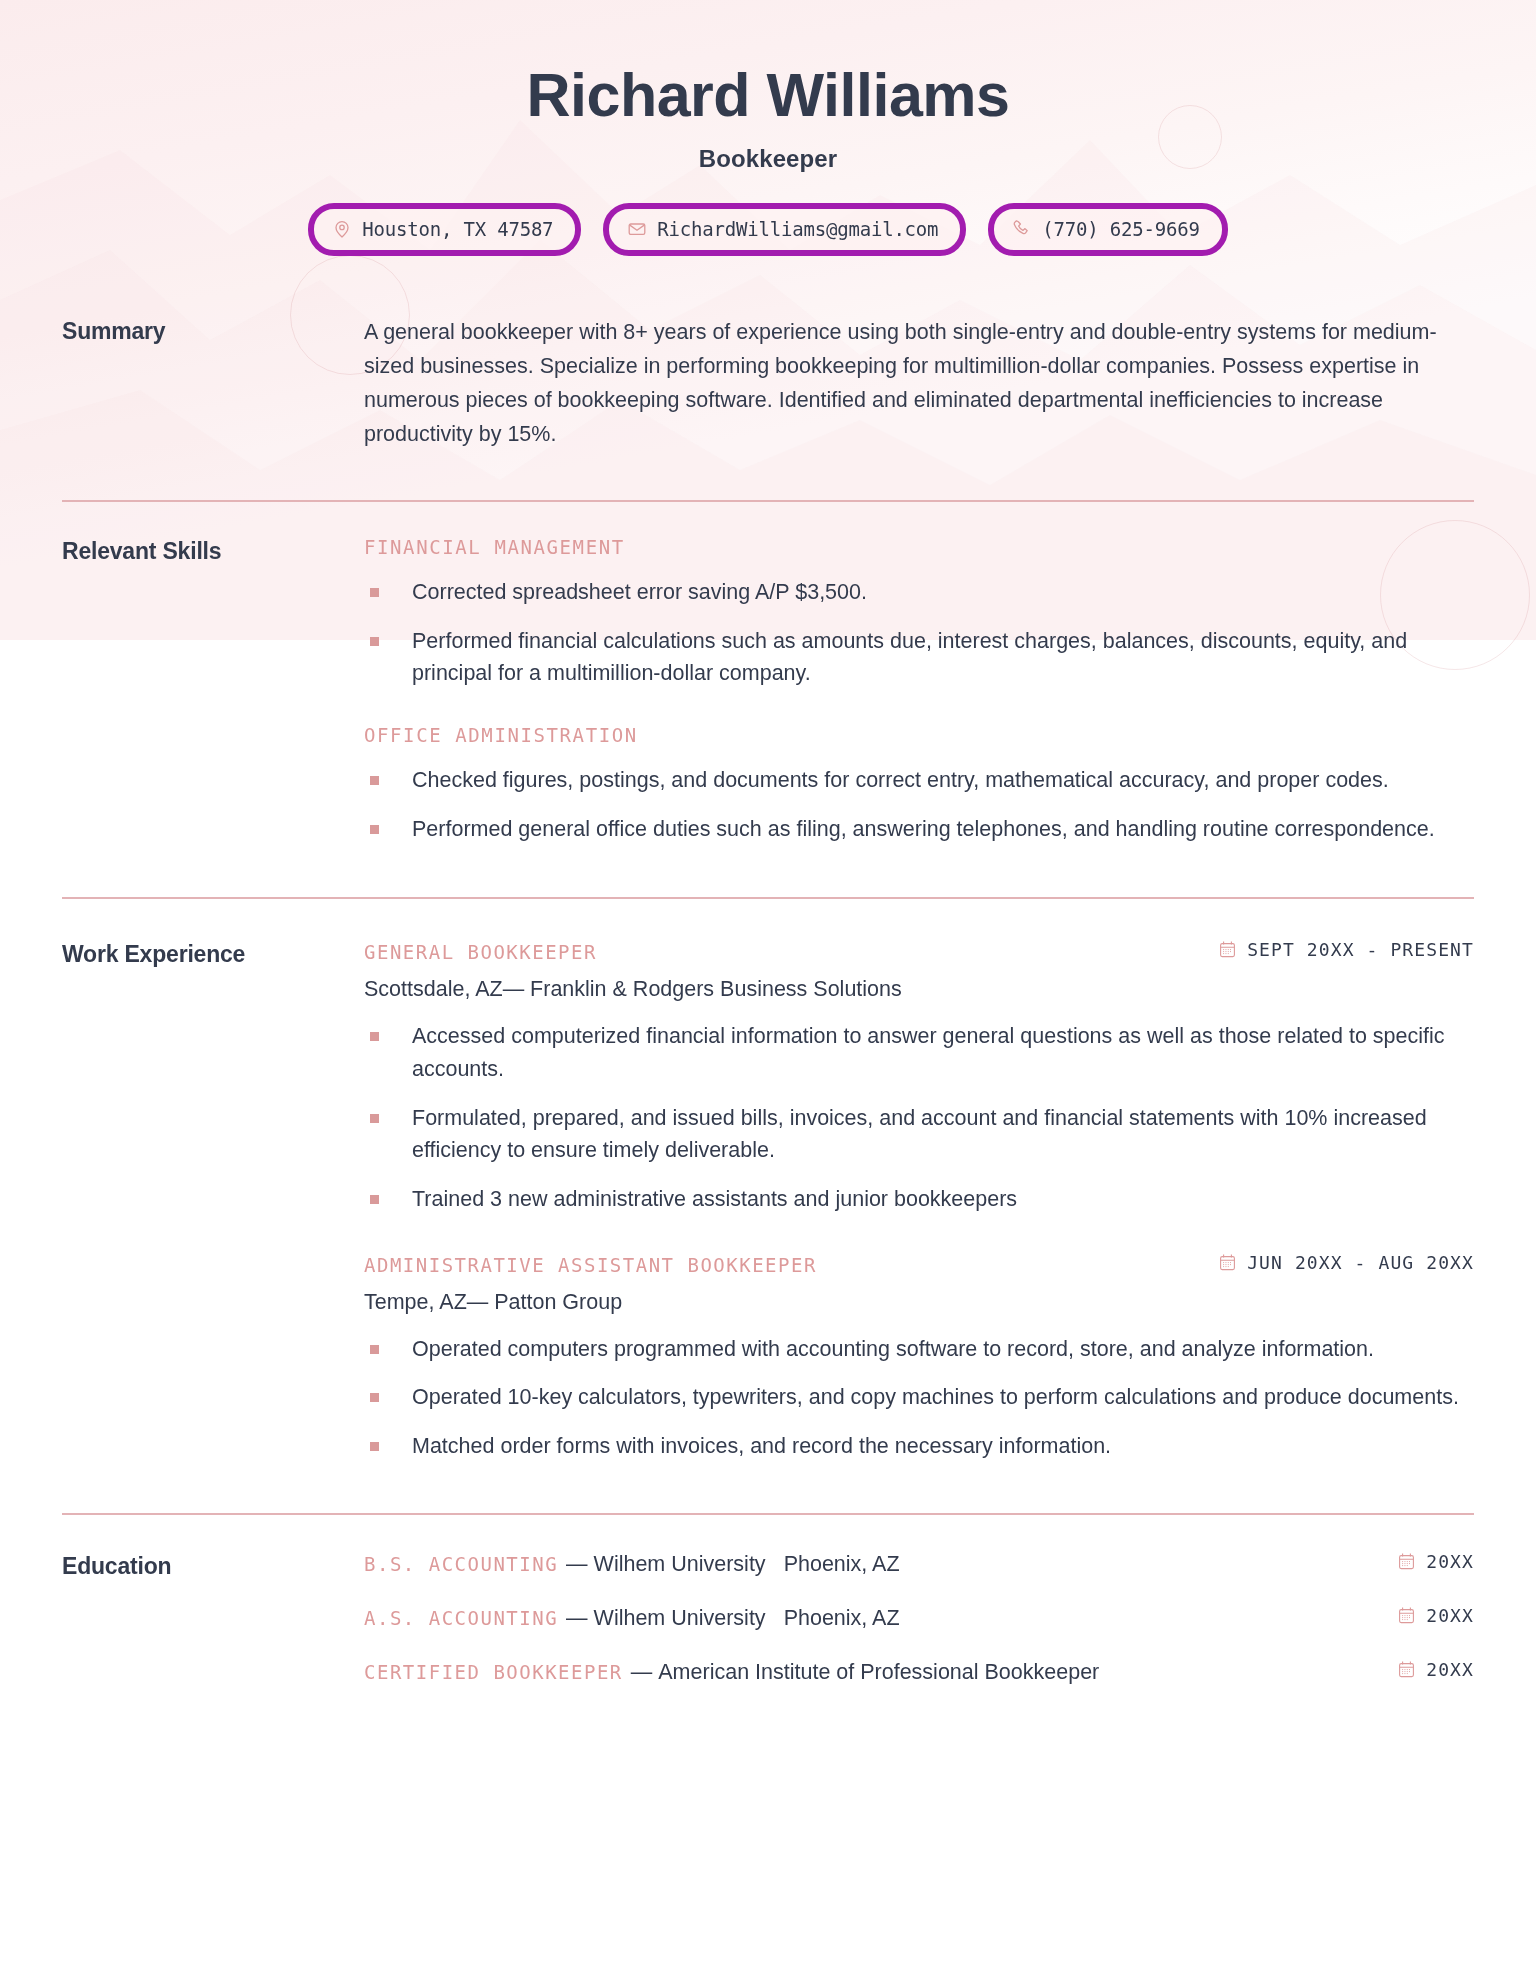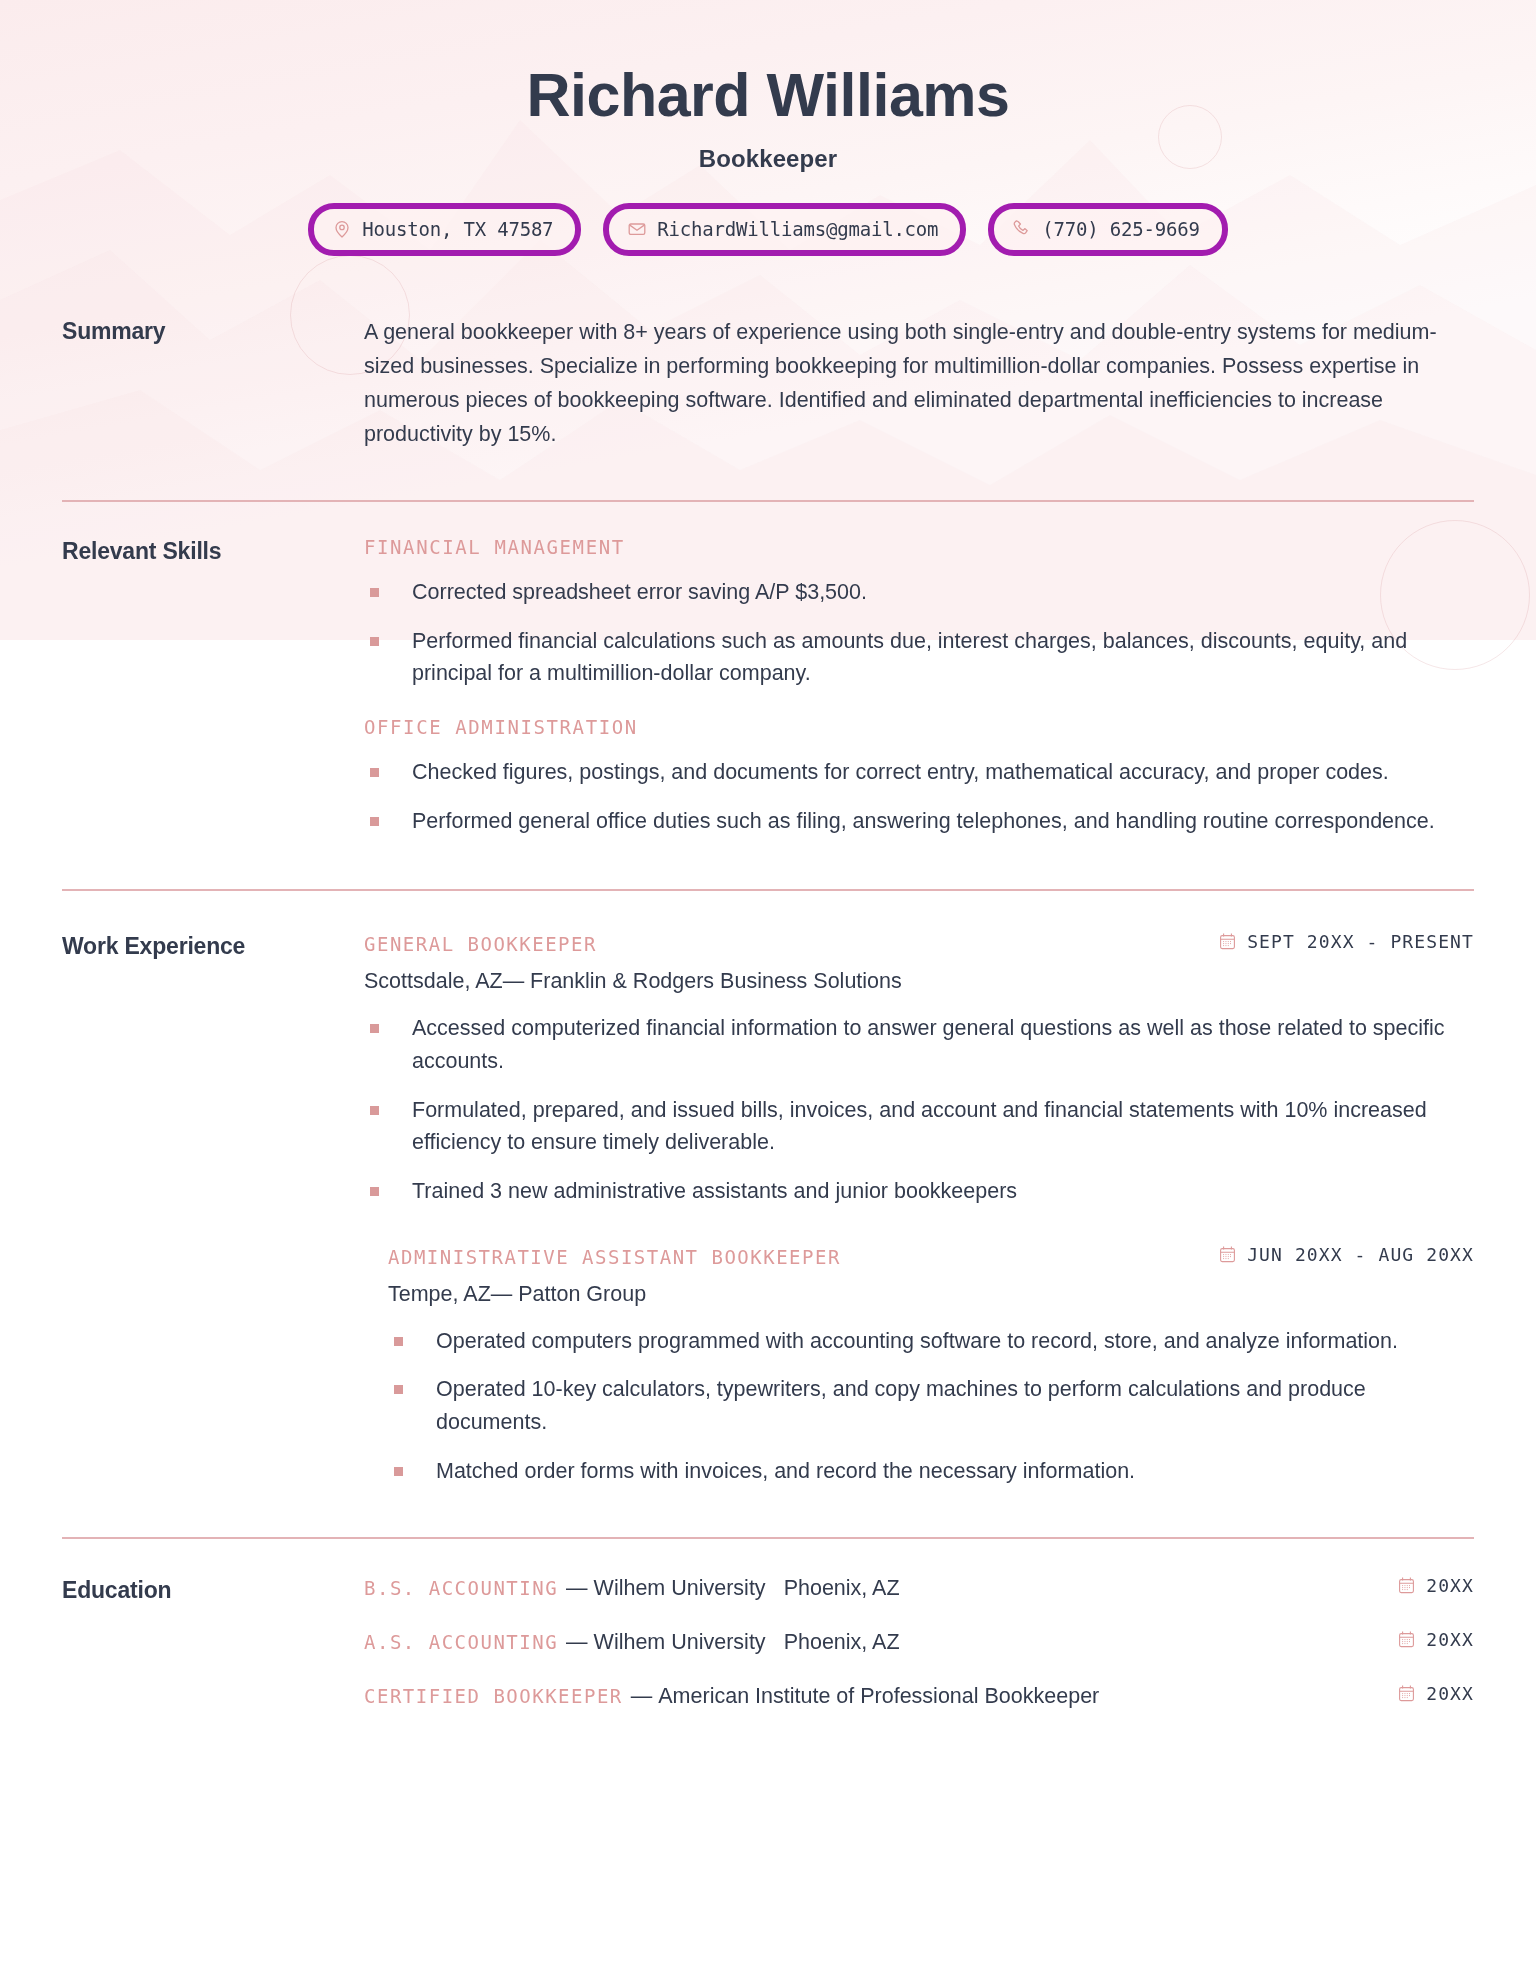--- a/index.html
+++ b/index.html
@@ -141,21 +141,21 @@
   .div-after-skills    { margin-top: 52px; }
   .div-after-work      { margin-top: 50px; }
 
   
   .summary-text {
     font-size: 21.5px;
     line-height: 1.58;
     color: #333b4d;
   }
 
-  .skill-group + .skill-group { margin-top: 26px; }
+  .skill-group + .skill-group { margin-top: 34px; }
 
   .group-heading {
     font-family: "DejaVu Sans Mono", monospace;
     font-size: 19px;
     font-weight: 400;
     color: #dd9a9a;
     letter-spacing: 1.6px;
     margin-bottom: 18px;
   }
 
@@ -172,21 +172,21 @@
   ul.bullets li .bullet-marker {
     position: absolute;
     left: 6px;
     top: 12px;
     width: 9px;
     height: 9px;
     background: #d99a9a;
   }
 
   
-  .job + .job { margin-top: 36px; margin-left: 24px; }
+  .job + .job { margin-top: 36px; }
   .job-row {
     display: flex;
     align-items: baseline;
     justify-content: space-between;
     gap: 20px;
   }
   .job-position {
     font-family: "DejaVu Sans Mono", monospace;
     font-size: 19px;
     color: #dd9a9a;

